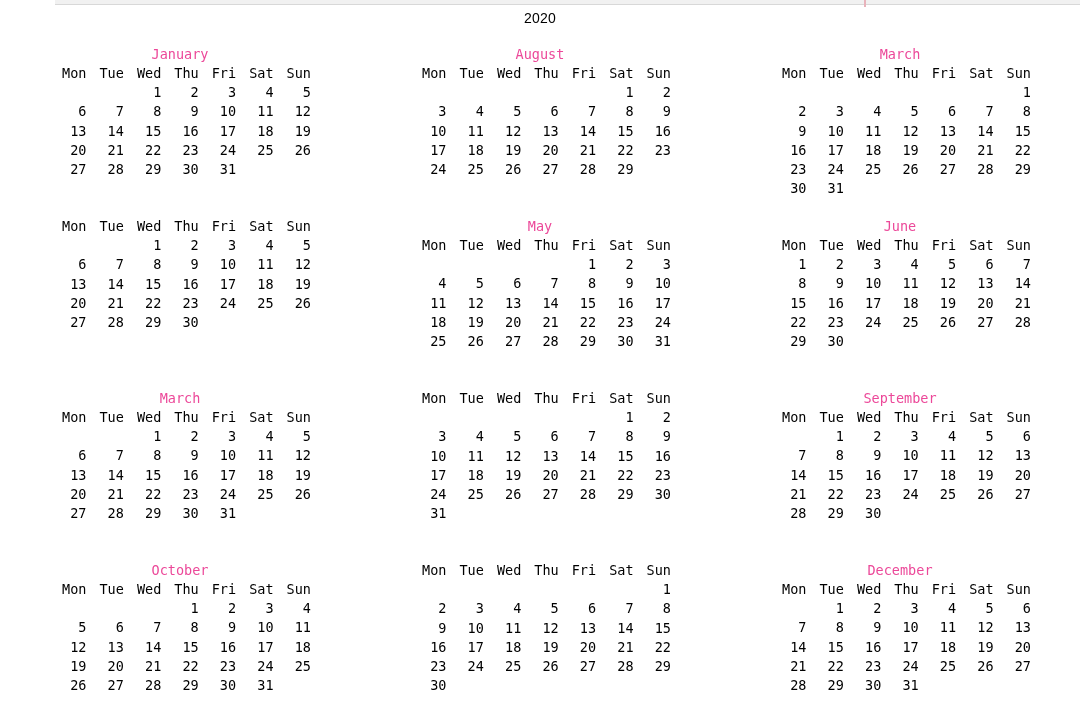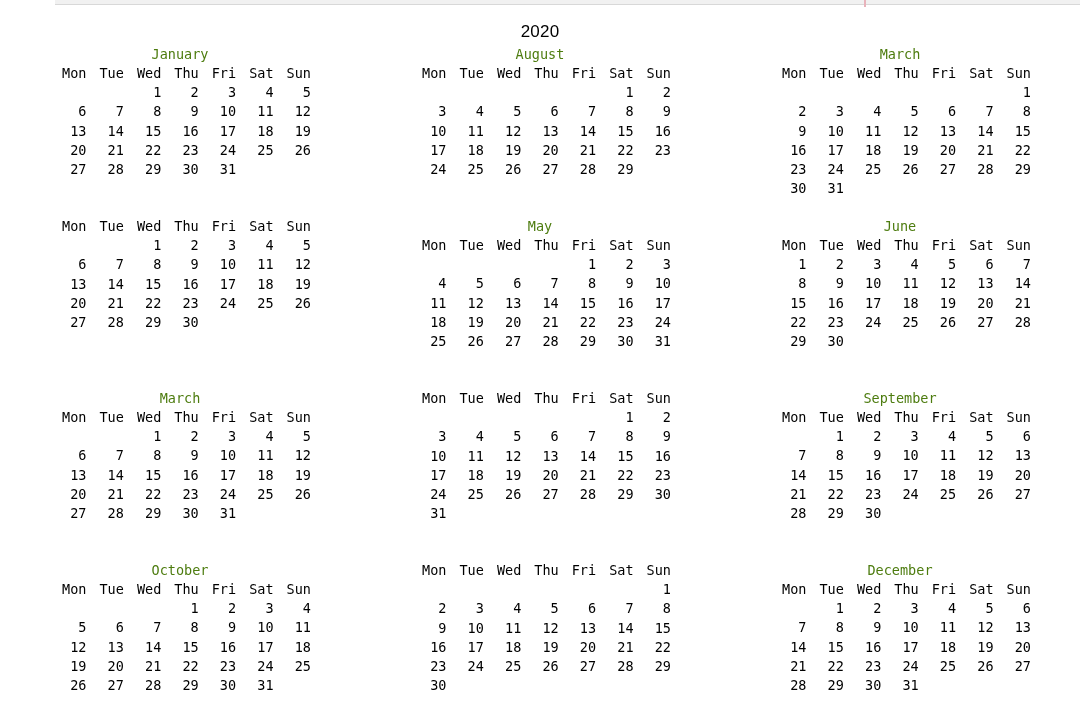--- a/index.html
+++ b/index.html
@@ -31,26 +31,26 @@
     top: 0;
     left: 809px;
     width: 2px;
     height: 7px;
     background: #e8b3bb;
   }
 
   
   #year-title {
     position: absolute;
-    top: 22px;
+    top: 10px;
     left: 0;
     width: 1080px;
     text-align: center;
     font-family: "Liberation Sans", sans-serif;
-    font-size: 17px;
+    font-size: 14px;
     font-weight: 400;
     letter-spacing: 0.2px;
     color: #000;
   }
 
   
   #months-grid {
     position: absolute;
     top: 45px;
     left: 0;
@@ -69,21 +69,21 @@
     width: 262px;
     margin: 0 auto;
   }
 
   .month-name {
     text-align: center;
     font-family: "DejaVu Sans Mono", "Liberation Mono", monospace;
     font-size: 13.5px;
     font-weight: 400;
     line-height: 19px;
-    color: #4d7c0f;
+    color: #ec4899;
     white-space: nowrap;
   }
 
   table.month-table {
     border-collapse: collapse;
     table-layout: fixed;
     width: 262px;
   }
   table.month-table th,
   table.month-table td {

